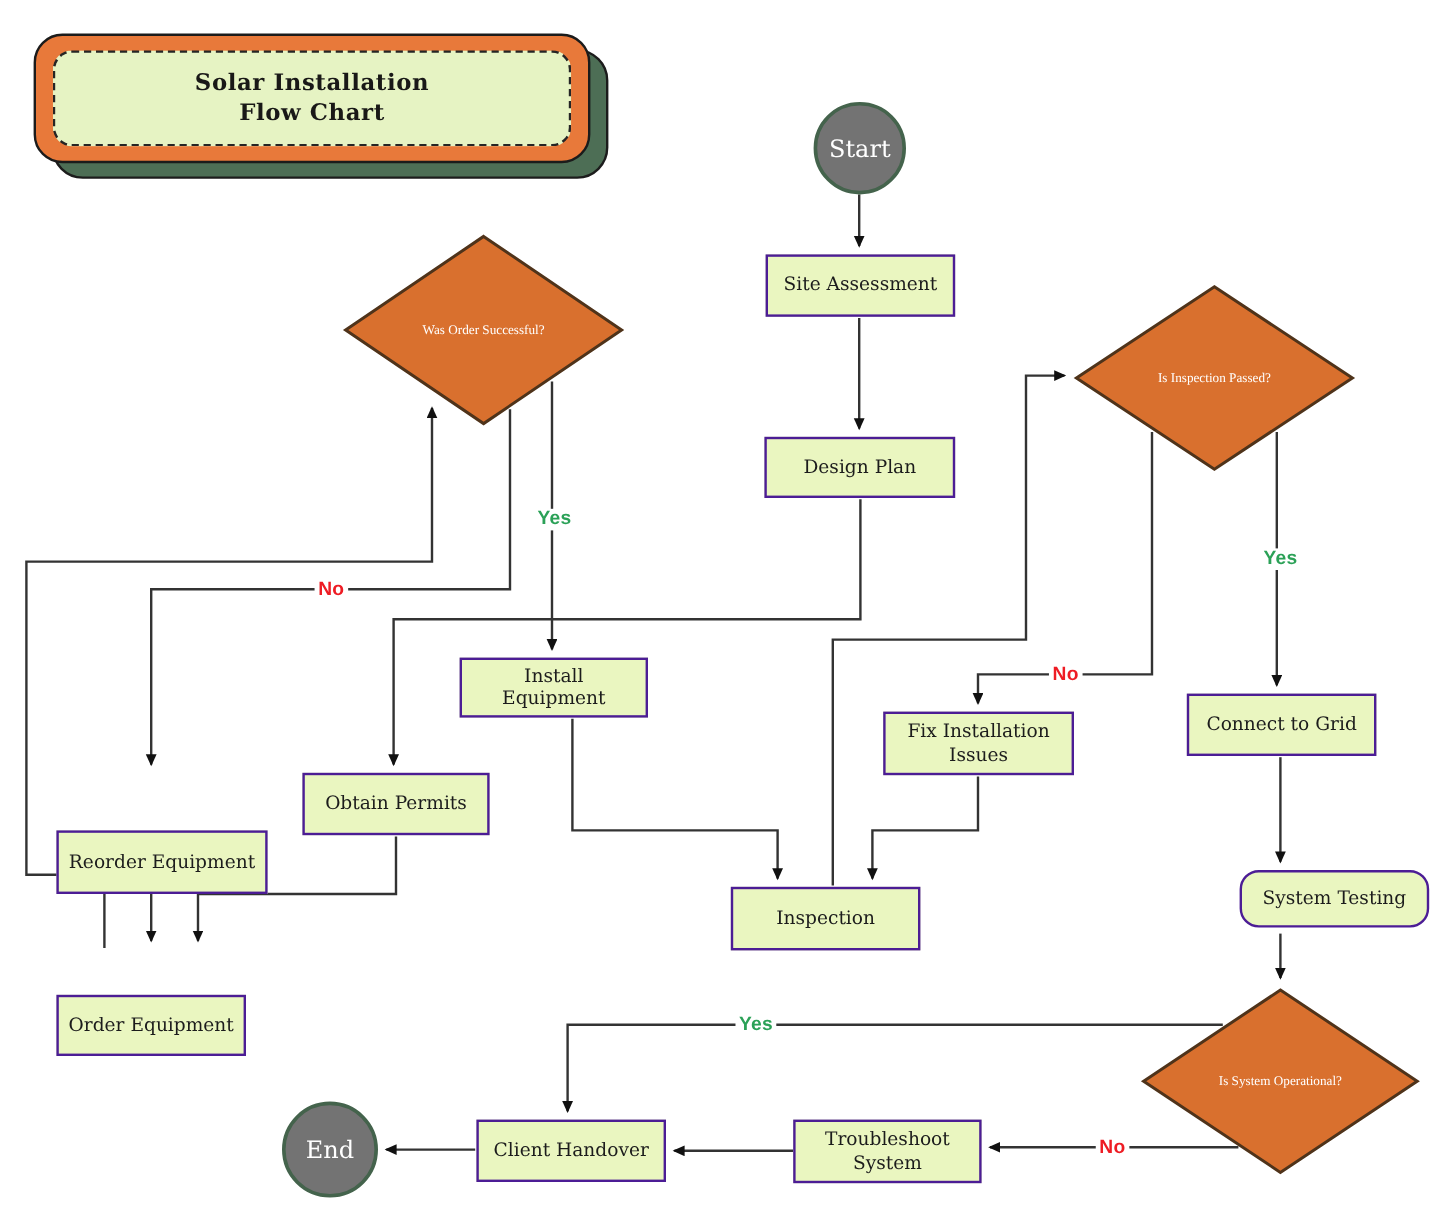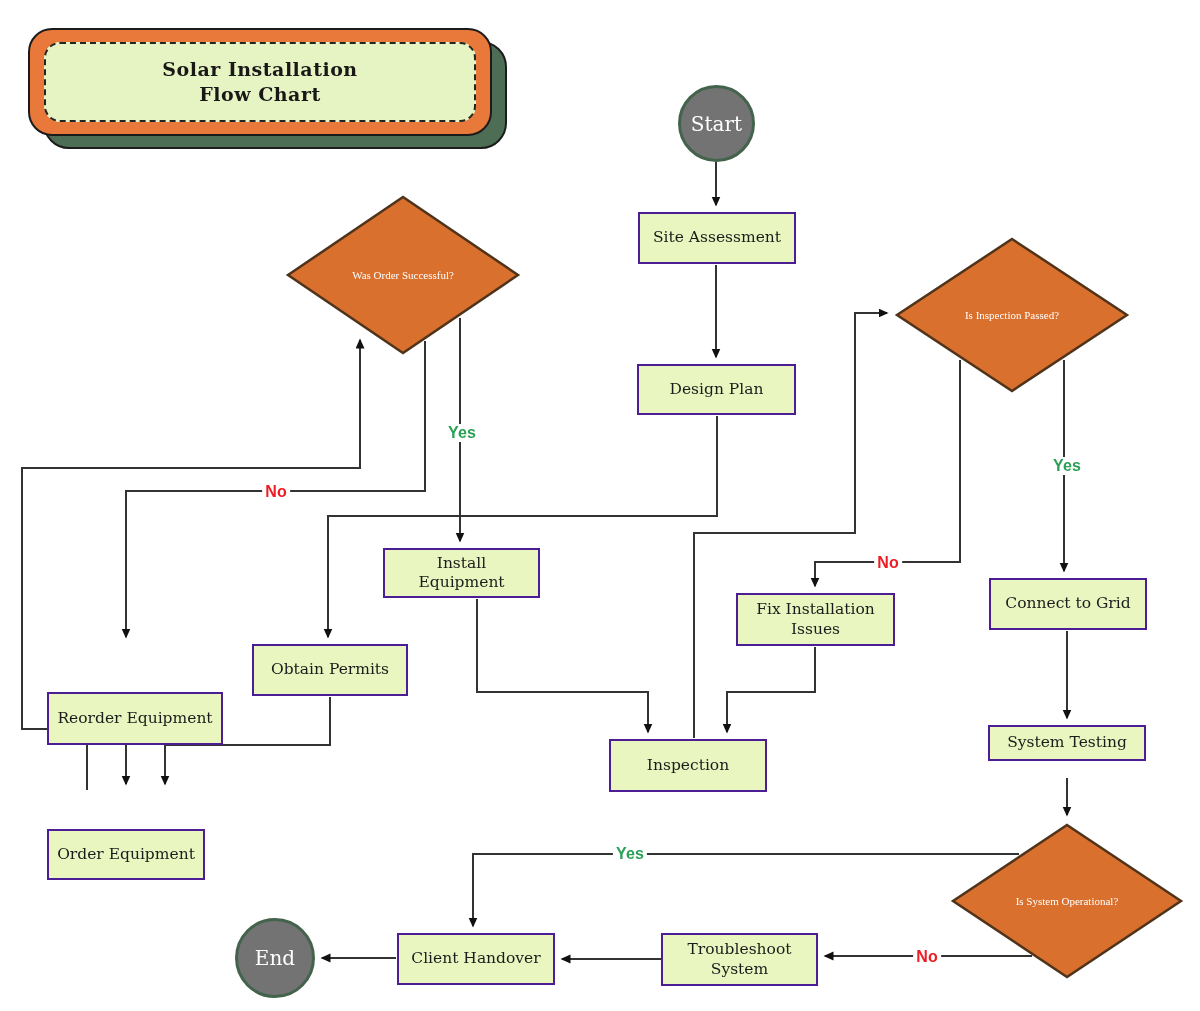--- a/index.html
+++ b/index.html
@@ -55,21 +55,21 @@
   .n-site{left:638px;top:212px;width:158px;height:52px;}
   .n-design{left:637px;top:364px;width:159px;height:51px;}
   .n-d1{left:285px;top:194px;width:236px;height:162px;}
   .n-d2{left:894px;top:236px;width:236px;height:158px;}
   .n-install{left:383px;top:548px;width:157px;height:50px;}
   .n-fix{left:736px;top:593px;width:159px;height:53px;}
   .n-grid{left:989px;top:578px;width:158px;height:52px;}
   .n-reorder{left:47px;top:644px;width:176px;height:53px;margin-top:48px;}
   .n-permits{left:252px;top:644px;width:156px;height:52px;}
   .n-inspection{left:609px;top:739px;width:158px;height:53px;}
-  .n-systest{left:988px;top:725px;width:158px;height:36px;}
+  .n-systest{left:1033px;top:725px;width:158px;height:48px;border-radius:16px;}
   .n-order{left:47px;top:791px;width:158px;height:51px;margin-top:38px;}
   .n-d3{left:950px;top:822px;width:234px;height:158px;}
   .n-client{left:397px;top:933px;width:158px;height:52px;align-items:center;}
   .n-trouble{left:661px;top:933px;width:157px;height:53px;}
   .n-end{left:235px;top:918px;width:80px;height:80px;}
 </style>
 </head>
 <body>
 
 <div id="canvas">

